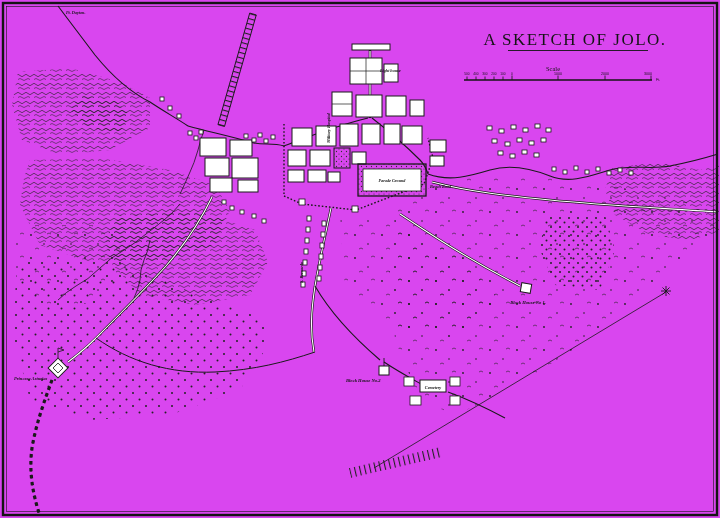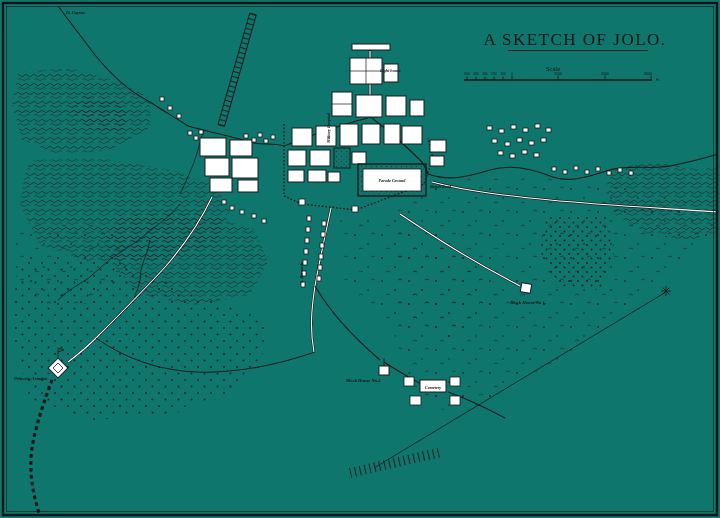--- a/index.html
+++ b/index.html
@@ -1,16 +1,16 @@
 <!DOCTYPE html>
 <html><head>
 <meta charset="utf-8">
 <style>
   html,body{margin:0;padding:0;background:#e8e8e4;}
-  .page{width:720px;height:518px;background:#0f766e;position:relative;overflow:hidden;}
+  .page{width:720px;height:518px;background:#d946ef;position:relative;overflow:hidden;}
   svg{display:block;}
   .t-title{font-family:"Liberation Serif",serif;font-size:17px;letter-spacing:1.5px;fill:#141414;}
   .t-scale{font-family:"Liberation Serif",serif;font-size:6.5px;fill:#141414;}
   .t-tick{font-family:"Liberation Sans",sans-serif;font-size:3.2px;fill:#141414;}
   .t-tick2{font-family:"Liberation Sans",sans-serif;font-size:3.6px;fill:#141414;}
   .t-lbl{font-family:"Liberation Serif",serif;font-style:italic;font-size:4.6px;fill:#141414;font-weight:bold;}
   .t-sm{font-family:"Liberation Serif",serif;font-style:italic;font-size:4.2px;fill:#141414;font-weight:bold;}
   .b{fill:#ffffff;stroke:#1a1a1a;stroke-width:1;}
   .h{fill:#ffffff;stroke:#1a1a1a;stroke-width:0.8;}
   .rd{fill:none;stroke:#1a1a1a;stroke-width:2.4;}

